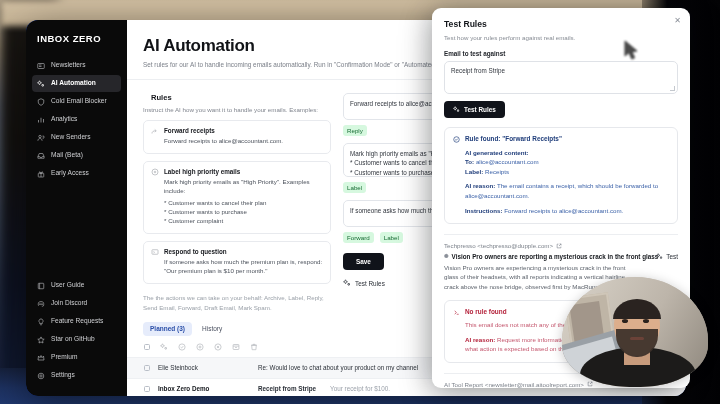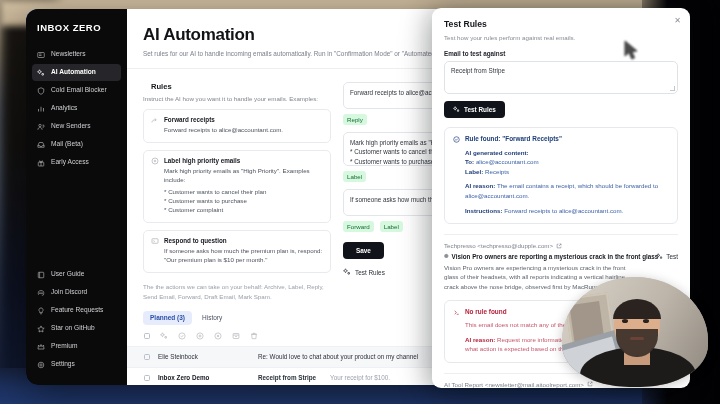--- a/index.html
+++ b/index.html
@@ -31,21 +31,21 @@
     background: linear-gradient(180deg,#16213c 0%,#1d3160 55%,#20386e 100%);
   }
   #bg-tan {
     position:absolute; left:0; top:0; width:720px; height:26px;
     background: linear-gradient(180deg,#d2c0a3,#c4b294);
     filter: blur(3px);
   }
 
   
   #window {
-    position: absolute; left: 26px; top: 9px;
+    position: absolute; left: 26px; top: 20px;
     width: 660px; height: 376px;
     background: #1d4ed8;
     border-radius: 12px;
     box-shadow: 0 10px 40px rgba(0,0,0,.45);
     overflow: hidden;
     display: flex;
     justify-content: flex-end;
   }
 
   

